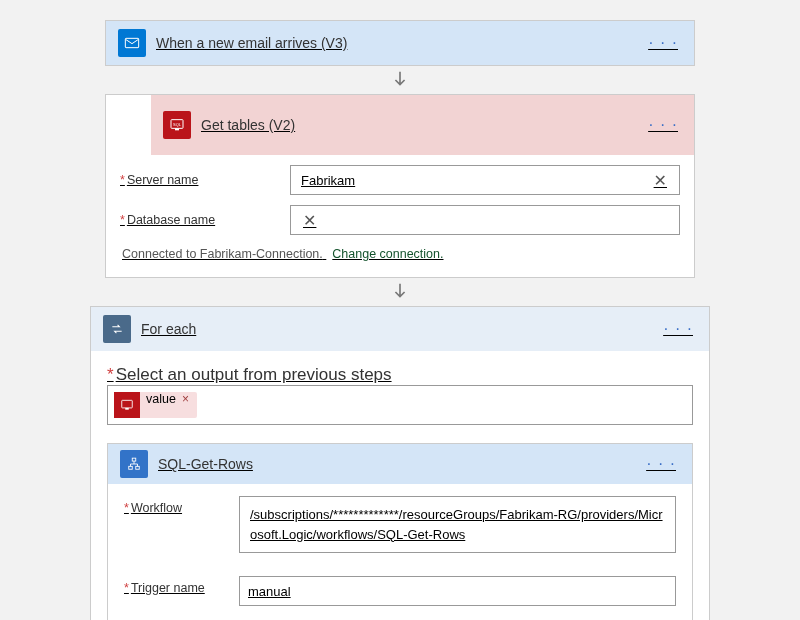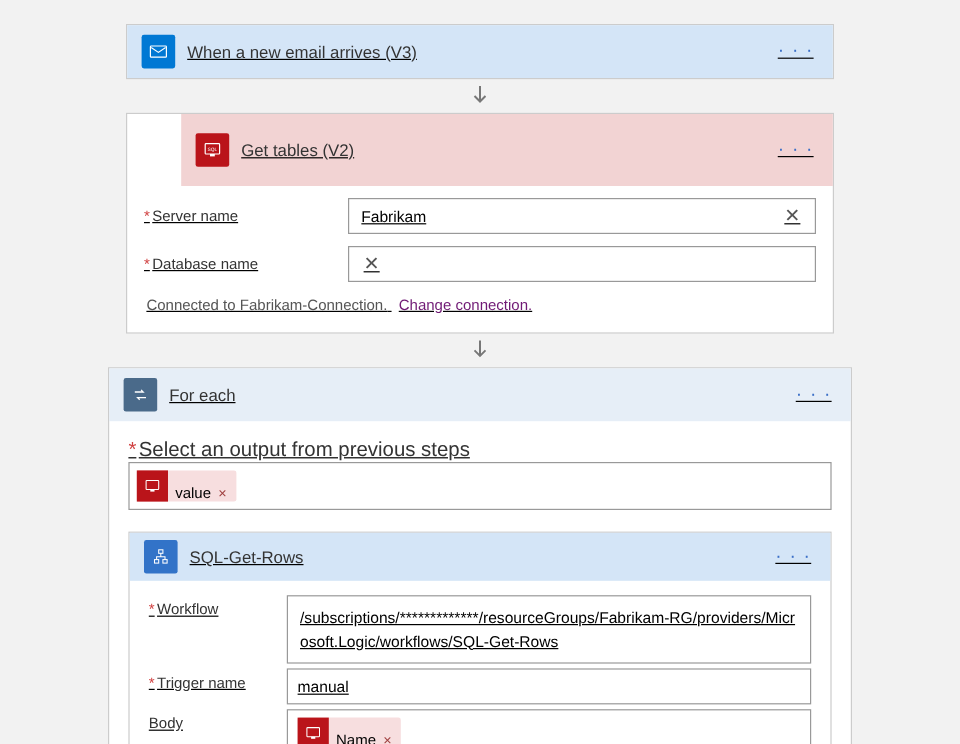--- a/index.html
+++ b/index.html
@@ -23,39 +23,39 @@
   .sql .card-head { background: #f2d3d3; height: 60px; margin-left: 45px; }
   .sql-icon { background: #ba141a; }
   .card-body { padding: 10px 14px 14px 14px; }
   .row { display: flex; align-items: center; margin-bottom: 10px; }
   .label { width: 130px; font-size: 12.5px; color: #333; }
   .req { color: #d04040; margin-right: 2px; }
   .input-wrap { flex: 1; position: relative; border: 1px solid #999; display: flex; align-items: center; height: 30px; padding: 0 8px; background: #fff; margin-left: 40px; }
   .input-wrap input { border: 0; flex: 1; font-size: 13px; outline: none; }
   .clear-x { color: #555; font-size: 16px; cursor: pointer; padding: 0 4px; }
   .conn-row { font-size: 12.5px; color: #555; padding: 2px 0 2px 2px; }
-  .conn-row a { color: #701a75; text-decoration: none; margin-left: 6px; }
+  .conn-row a { color: #14532d; text-decoration: none; margin-left: 6px; }
   
   
   .foreach { width: 620px; }
   .foreach .card-head { background: #e6eef7; height: 44px; }
   .foreach-icon { background: #4a6a8a; }
   .foreach-body { padding: 14px 16px; }
   .section-label { font-size: 17px; color: #333; margin-bottom: 0; }
   .output-box { border: 1px solid #999; padding: 6px; margin-bottom: 18px; }
-  .token { display: inline-flex; align-items: flex-end; background: #f7dedf; border-radius: 2px; padding: 0 8px 0 0; font-size: 12.5px; }
+  .token { display: inline-flex; align-items: flex-start; background: #f7dedf; border-radius: 2px; padding: 0 8px 0 0; font-size: 12.5px; }
   .token .t-icon { width: 26px; height: 26px; background: #ba141a; display: flex; align-items: center; justify-content: center; margin-right: 6px; }
   .token .t-x { margin-left: 6px; color: #a04040; cursor: pointer; font-size: 12px; }
   
   
   .inner { border: 1px solid #ccc; background: #fff; }
   .inner .card-head { background: #d4e5f7; height: 40px; }
   .logic-icon { background: #3273c8; }
   .inner-body { padding: 12px 16px 16px 16px; }
-  .irow { display: flex; margin-bottom: 4px; }
+  .irow { display: flex; margin-bottom: 23px; }
   .irow .label { width: 115px; padding-top: 5px; }
   .ibox { flex: 1; border: 1px solid #999; padding: 6px 8px; font-size: 13px; background: #fff; min-height: 30px; display: flex; align-items: center; flex-wrap: wrap; }
   .ibox.tall { line-height: 1.5; display: block; padding: 8px 10px; word-break: break-all; }
 </style>
 </head>
 <body>
 
 <div class="canvas">
 
   <div class="card outlook">

